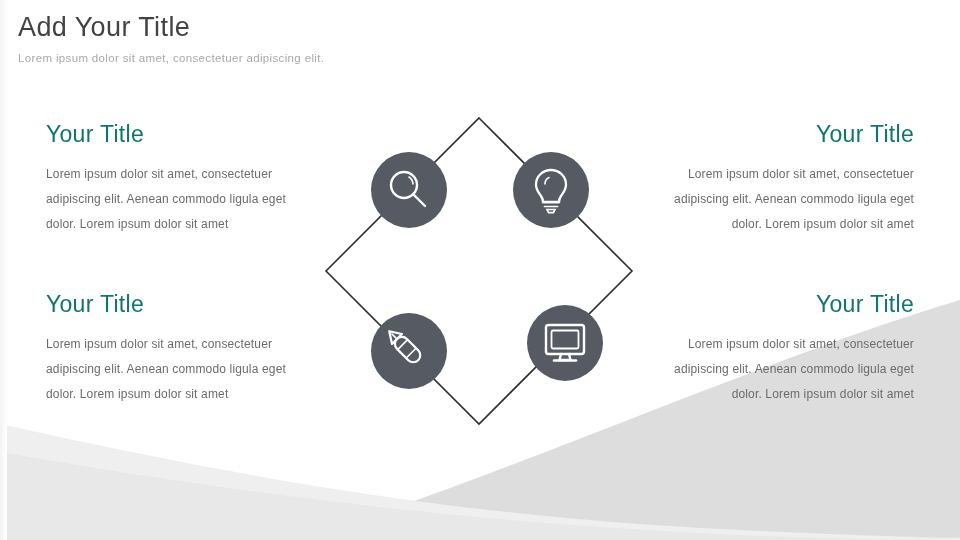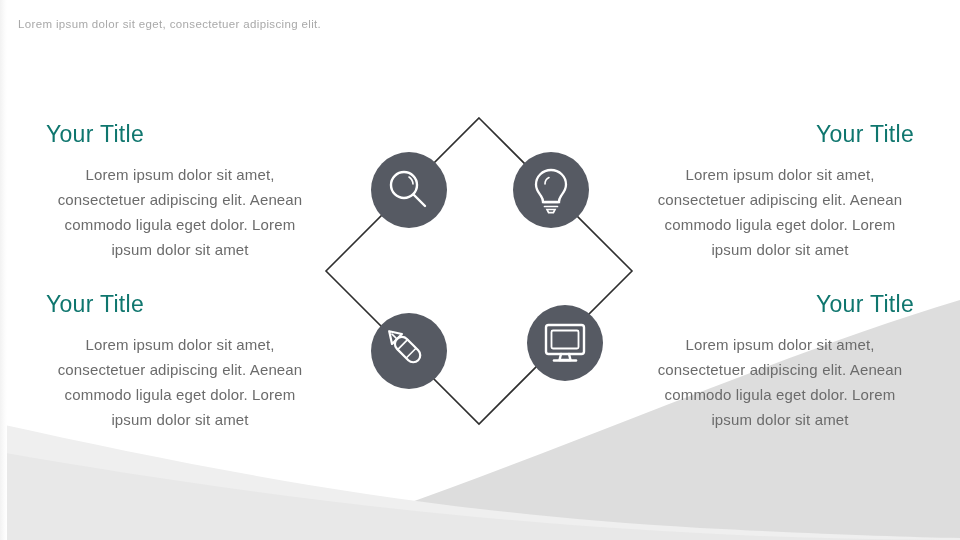--- a/index.html
+++ b/index.html
@@ -88,27 +88,26 @@
   .block-title {
     font-size: 23px;
     font-weight: 300;
     color: #0f766e;
     letter-spacing: 0.3px;
     line-height: 28px;
     margin: 0 0 14px 0;
     white-space: nowrap;
   }
   .block-body {
-    font-size: 15px;
+    font-size: 12px;
     font-weight: 400;
     color: #6b6b6b;
     line-height: 25px;
     letter-spacing: 0.15px;
-    margin: 8px;
-    text-align: center;
+    margin: 0;
   }
 
   
   .diagram {
     position: absolute;
     left: 300px;
     top: 96px;
     width: 360px;
     height: 350px;
     z-index: 4;
@@ -121,21 +120,22 @@
 <div class="slide">
 
   <svg class="bg-waves" viewBox="0 0 960 540" preserveAspectRatio="none">
     <path d="M960,300 C760,360 520,470 300,540 L960,540 Z" fill="#dddddd"></path>
     <path d="M0,424 C210,470 420,512 700,528 C820,534 900,537 960,538 L960,540 L0,540 Z" fill="#efefef"></path>
     <path d="M0,452 C230,492 470,524 760,536 C840,539 910,540 960,540 L0,540 Z" fill="#e8e8e8"></path>
   </svg>
   <div class="edge-strip"></div>
 
   <div class="header">
-    <p class="slide-subtitle">Lorem ipsum dolor sit eget, consectetuer adipiscing elit.</p>
+    <h1 class="slide-title">Add Your Title</h1>
+    <p class="slide-subtitle">Lorem ipsum dolor sit amet, consectetuer adipiscing elit.</p>
   </div>
 
   <div class="block block-left block-tl">
     <div class="block-title">Your Title</div>
     <div class="block-body">Lorem ipsum dolor sit amet, consectetuer adipiscing elit. Aenean commodo ligula eget dolor. Lorem ipsum dolor sit amet</div>
   </div>
 
   <div class="block block-left block-bl">
     <div class="block-title">Your Title</div>
     <div class="block-body">Lorem ipsum dolor sit amet, consectetuer adipiscing elit. Aenean commodo ligula eget dolor. Lorem ipsum dolor sit amet</div>

